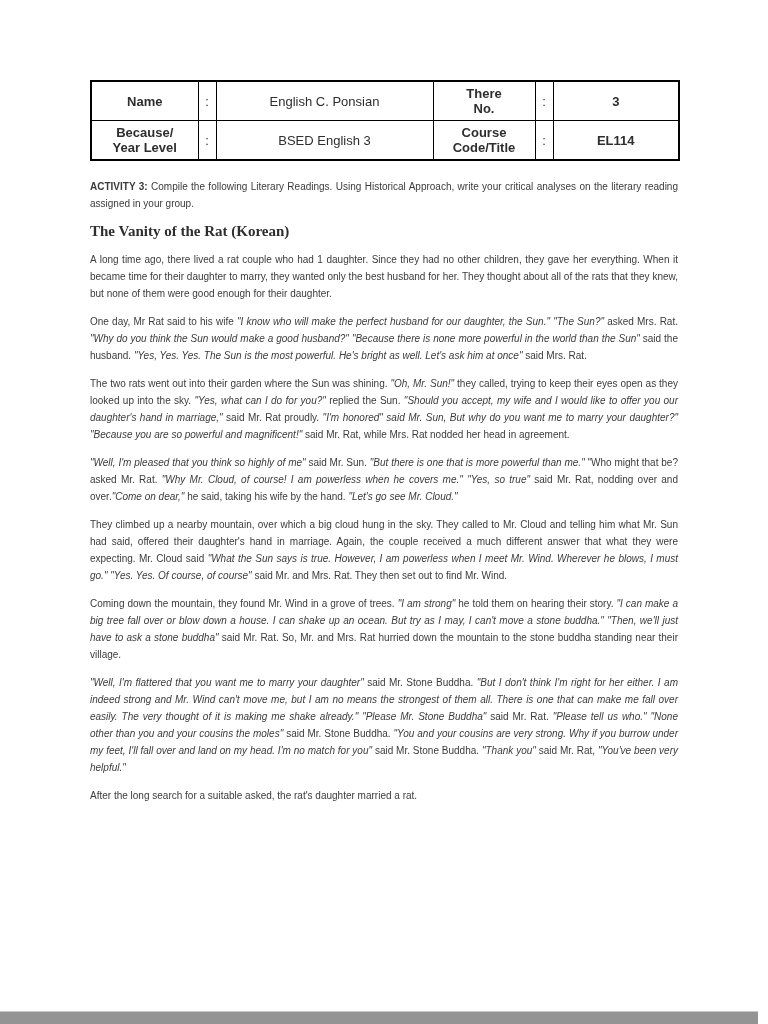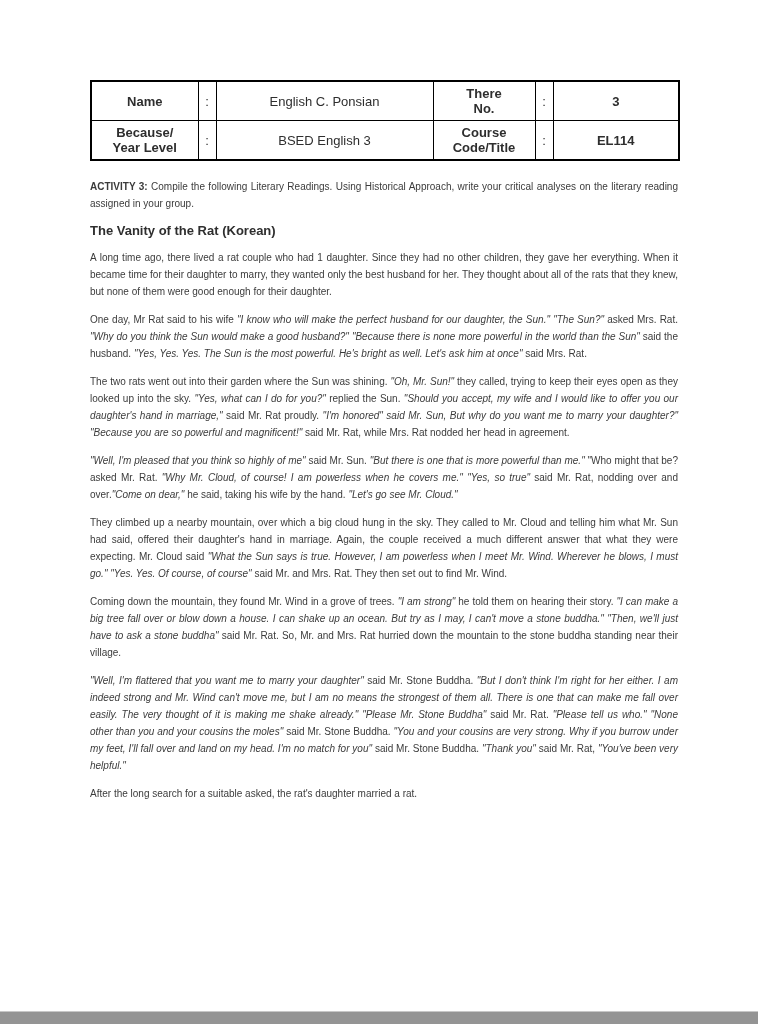--- a/index.html
+++ b/index.html
@@ -37,24 +37,25 @@
   }
   td.lbl { font-weight: bold; }
   td.val-bold { font-weight: bold; }
   p.para {
     font-size: 10px;
     line-height: 17px;
     text-align: justify;
     margin: 0 0 11px 0;
   }
   .story-title {
-    font-size: 13px;
+    font-size: 15px;
     font-weight: bold;
     margin: 0 0 11px 0;
     color: #2e2e2e;
+    font-family: Liberation Serif, serif;
   }
   .b { font-weight: bold; }
   .i { font-style: italic; }
   .page-gap {
     position: absolute;
     left: 0;
     bottom: 0;
     width: 100%;
     height: 12px;
     background: #949494;

